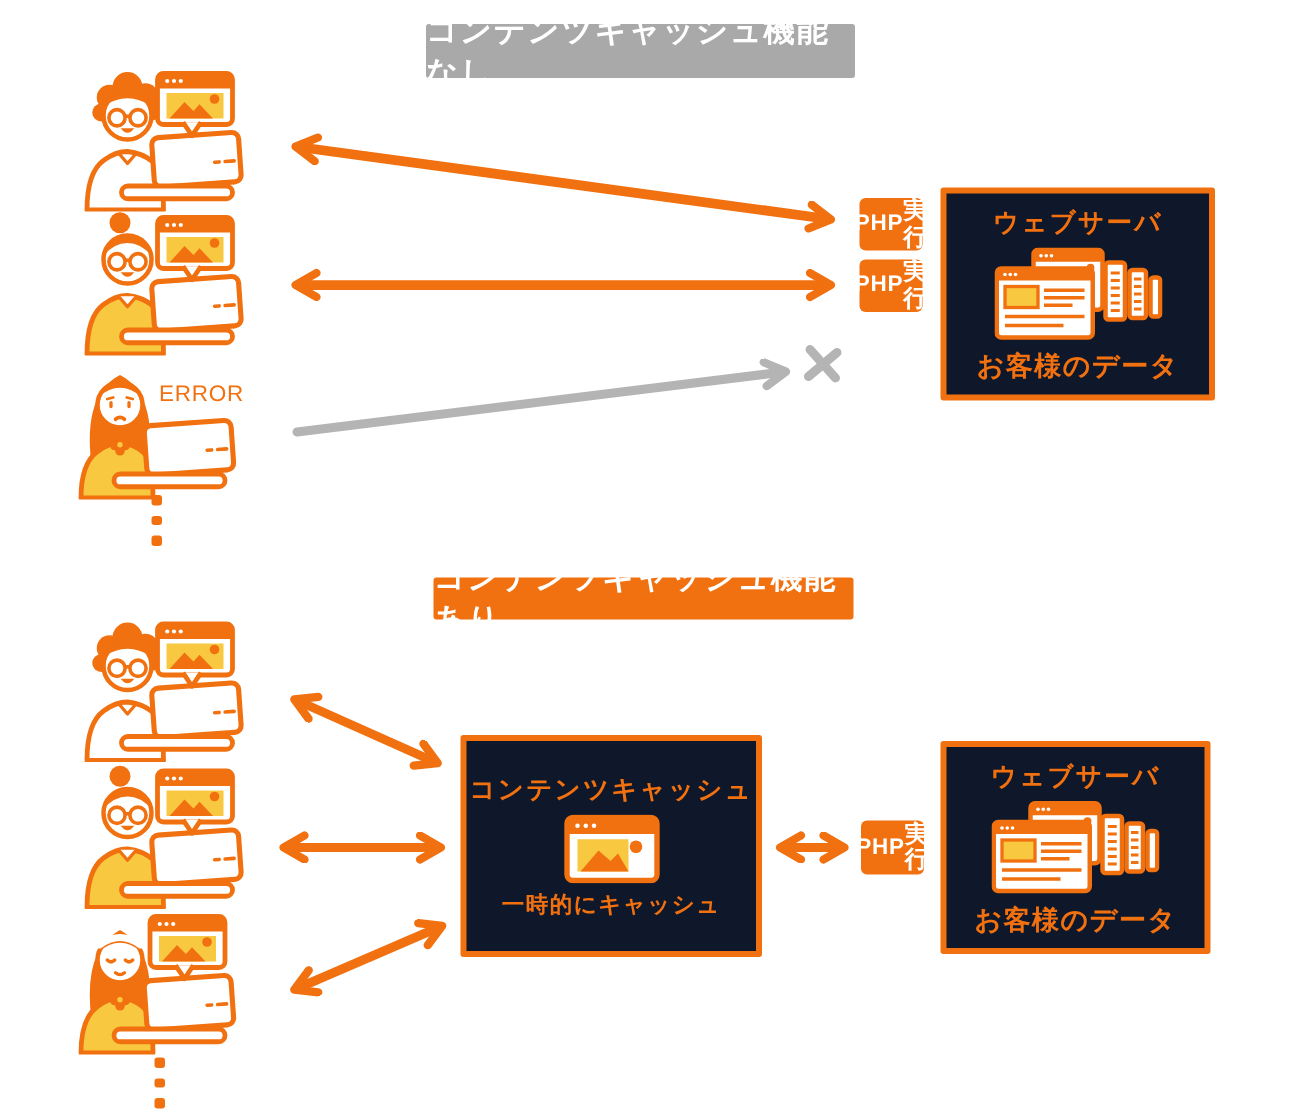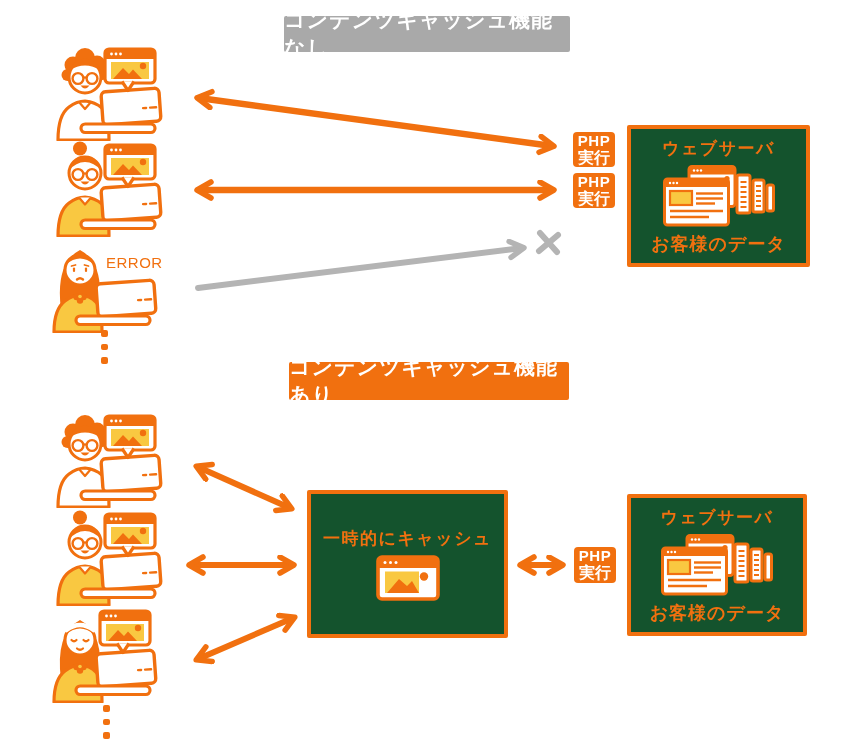--- a/index.html
+++ b/index.html
@@ -2,27 +2,27 @@
 <html><head>
 <meta charset="utf-8">
 <style>
   html,body{margin:0;padding:0;background:#fff;}
   .canvas{position:relative;width:863px;height:744px;background:#fff;overflow:hidden;
           font-family:"Liberation Sans","DejaVu Sans",sans-serif;}
   .section-badge{position:absolute;display:flex;align-items:center;justify-content:center;
           color:#fff;font-weight:bold;font-size:21px;letter-spacing:1px;border-radius:2px;}
   .badge-gray{background:#A9A9A9;}
   .badge-orange{background:#F1700F;}
-  .outline-box{position:absolute;background:#14532d;border:4px solid #F1700F;border-radius:2px;
+  .outline-box{position:absolute;background:#0f172a;border:4px solid #F1700F;border-radius:2px;
           display:flex;flex-direction:column;align-items:center;justify-content:center;gap:5px;box-sizing:border-box;}
   .box-title{color:#F1700F;font-weight:bold;font-size:17px;letter-spacing:1.5px;white-space:nowrap;}
   .box-caption{color:#F1700F;font-weight:bold;font-size:18px;letter-spacing:1px;white-space:nowrap;}
   .box-caption.big{font-size:15px;}
   .php-badge{position:absolute;background:#F1700F;color:#fff;border-radius:4px;
-          display:flex;flex-direction:column;align-items:center;justify-content:center;line-height:1.08;}
+          display:flex;align-items:center;justify-content:center;line-height:1.08;}
   .php-line1{font-size:15px;font-weight:bold;letter-spacing:0.5px;}
   .php-line2{font-size:16px;font-weight:bold;}
   .error-label{position:absolute;color:#F1700F;font-weight:normal;font-size:15px;letter-spacing:0.5px;}
   .dots{position:absolute;display:flex;flex-direction:column;gap:7px;}
   .dot{width:6.5px;height:6.5px;border-radius:2px;background:#F1700F;}
   .user{position:absolute;}
   .arrow-layer{position:absolute;left:0;top:0;pointer-events:none;}
 </style>
 </head>
 <body>
@@ -204,21 +204,21 @@
   </div>
 
   <div class="outline-box" style="left:627px;top:125px;width:183px;height:142px">
     <div class="box-title">ウェブサーバ</div>
     <svg width="112" height="62" viewBox="0 0 112 62">
         <use href="#g-serverstack"></use>
       </svg>
     <div class="box-caption">お客様のデータ</div>
   </div>
 
-  <div class="section-badge badge-orange" style="left:289px;top:362px;width:280px;height:38px">
+  <div class="section-badge badge-orange" style="left:289px;top:385px;width:280px;height:28px">
     <span>コンテンツキャッシュ機能あり</span>
   </div>
 
   <svg class="user" style="left:55px;top:412px" width="112" height="96" viewBox="0 0 112 96">
     <use href="#g-person1"></use>
       <use href="#g-laptop"></use>
       <use href="#g-bubble"></use>
   </svg>
   <svg class="user" style="left:55px;top:510px" width="112" height="96" viewBox="0 0 112 96">
     <use href="#g-person2"></use>
@@ -231,24 +231,25 @@
       <use href="#g-bubble"></use>
   </svg>
 
   <div class="dots" style="left:103px;top:705px">
     <div class="dot"></div>
     <div class="dot"></div>
     <div class="dot"></div>
   </div>
 
   <div class="outline-box" style="left:307px;top:490px;width:201px;height:148px">
-    <div class="box-title">一時的にキャッシュ</div>
+    <div class="box-title">コンテンツキャッシュ</div>
     <svg width="64" height="46" viewBox="0 0 64 46">
         <use href="#g-cachewin"></use>
       </svg>
+    <div class="box-caption big">一時的にキャッシュ</div>
   </div>
 
   <div class="php-badge" style="left:574px;top:547px;width:42px;height:36px">
     <div class="php-line1">PHP</div>
     <div class="php-line2">実行</div>
   </div>
 
   <div class="outline-box" style="left:627px;top:494px;width:180px;height:142px">
     <div class="box-title">ウェブサーバ</div>
     <svg width="112" height="62" viewBox="0 0 112 62">

